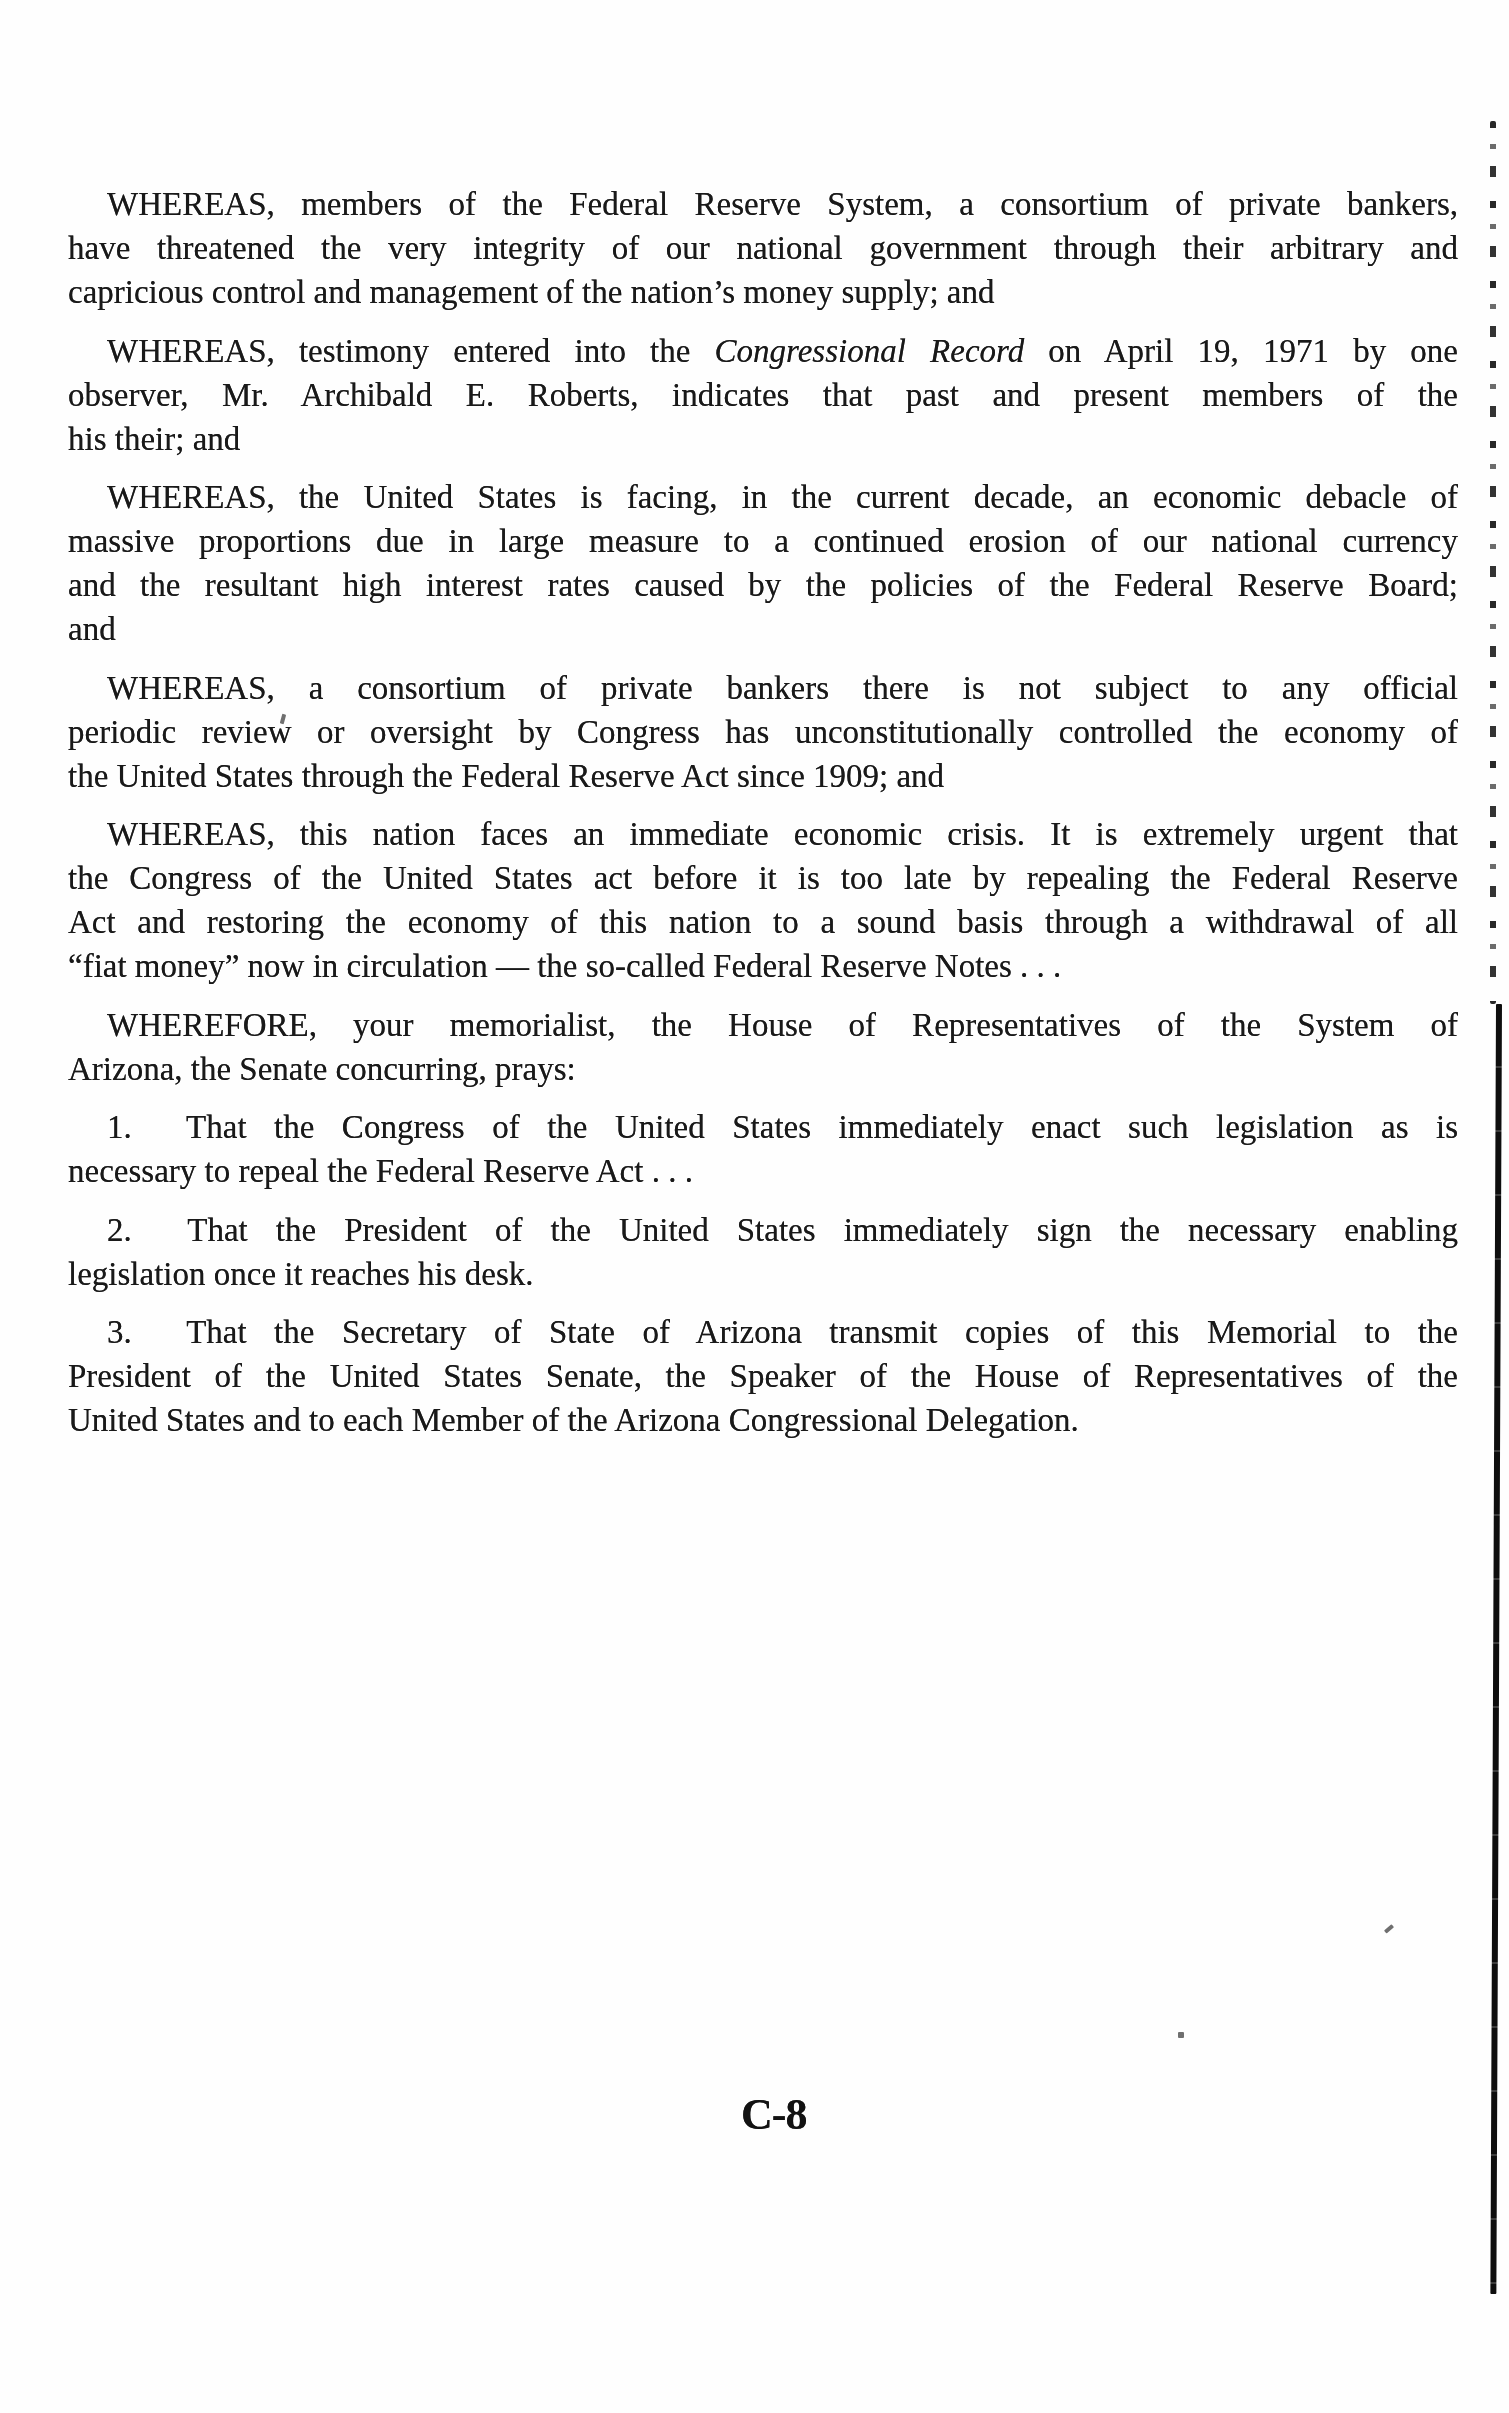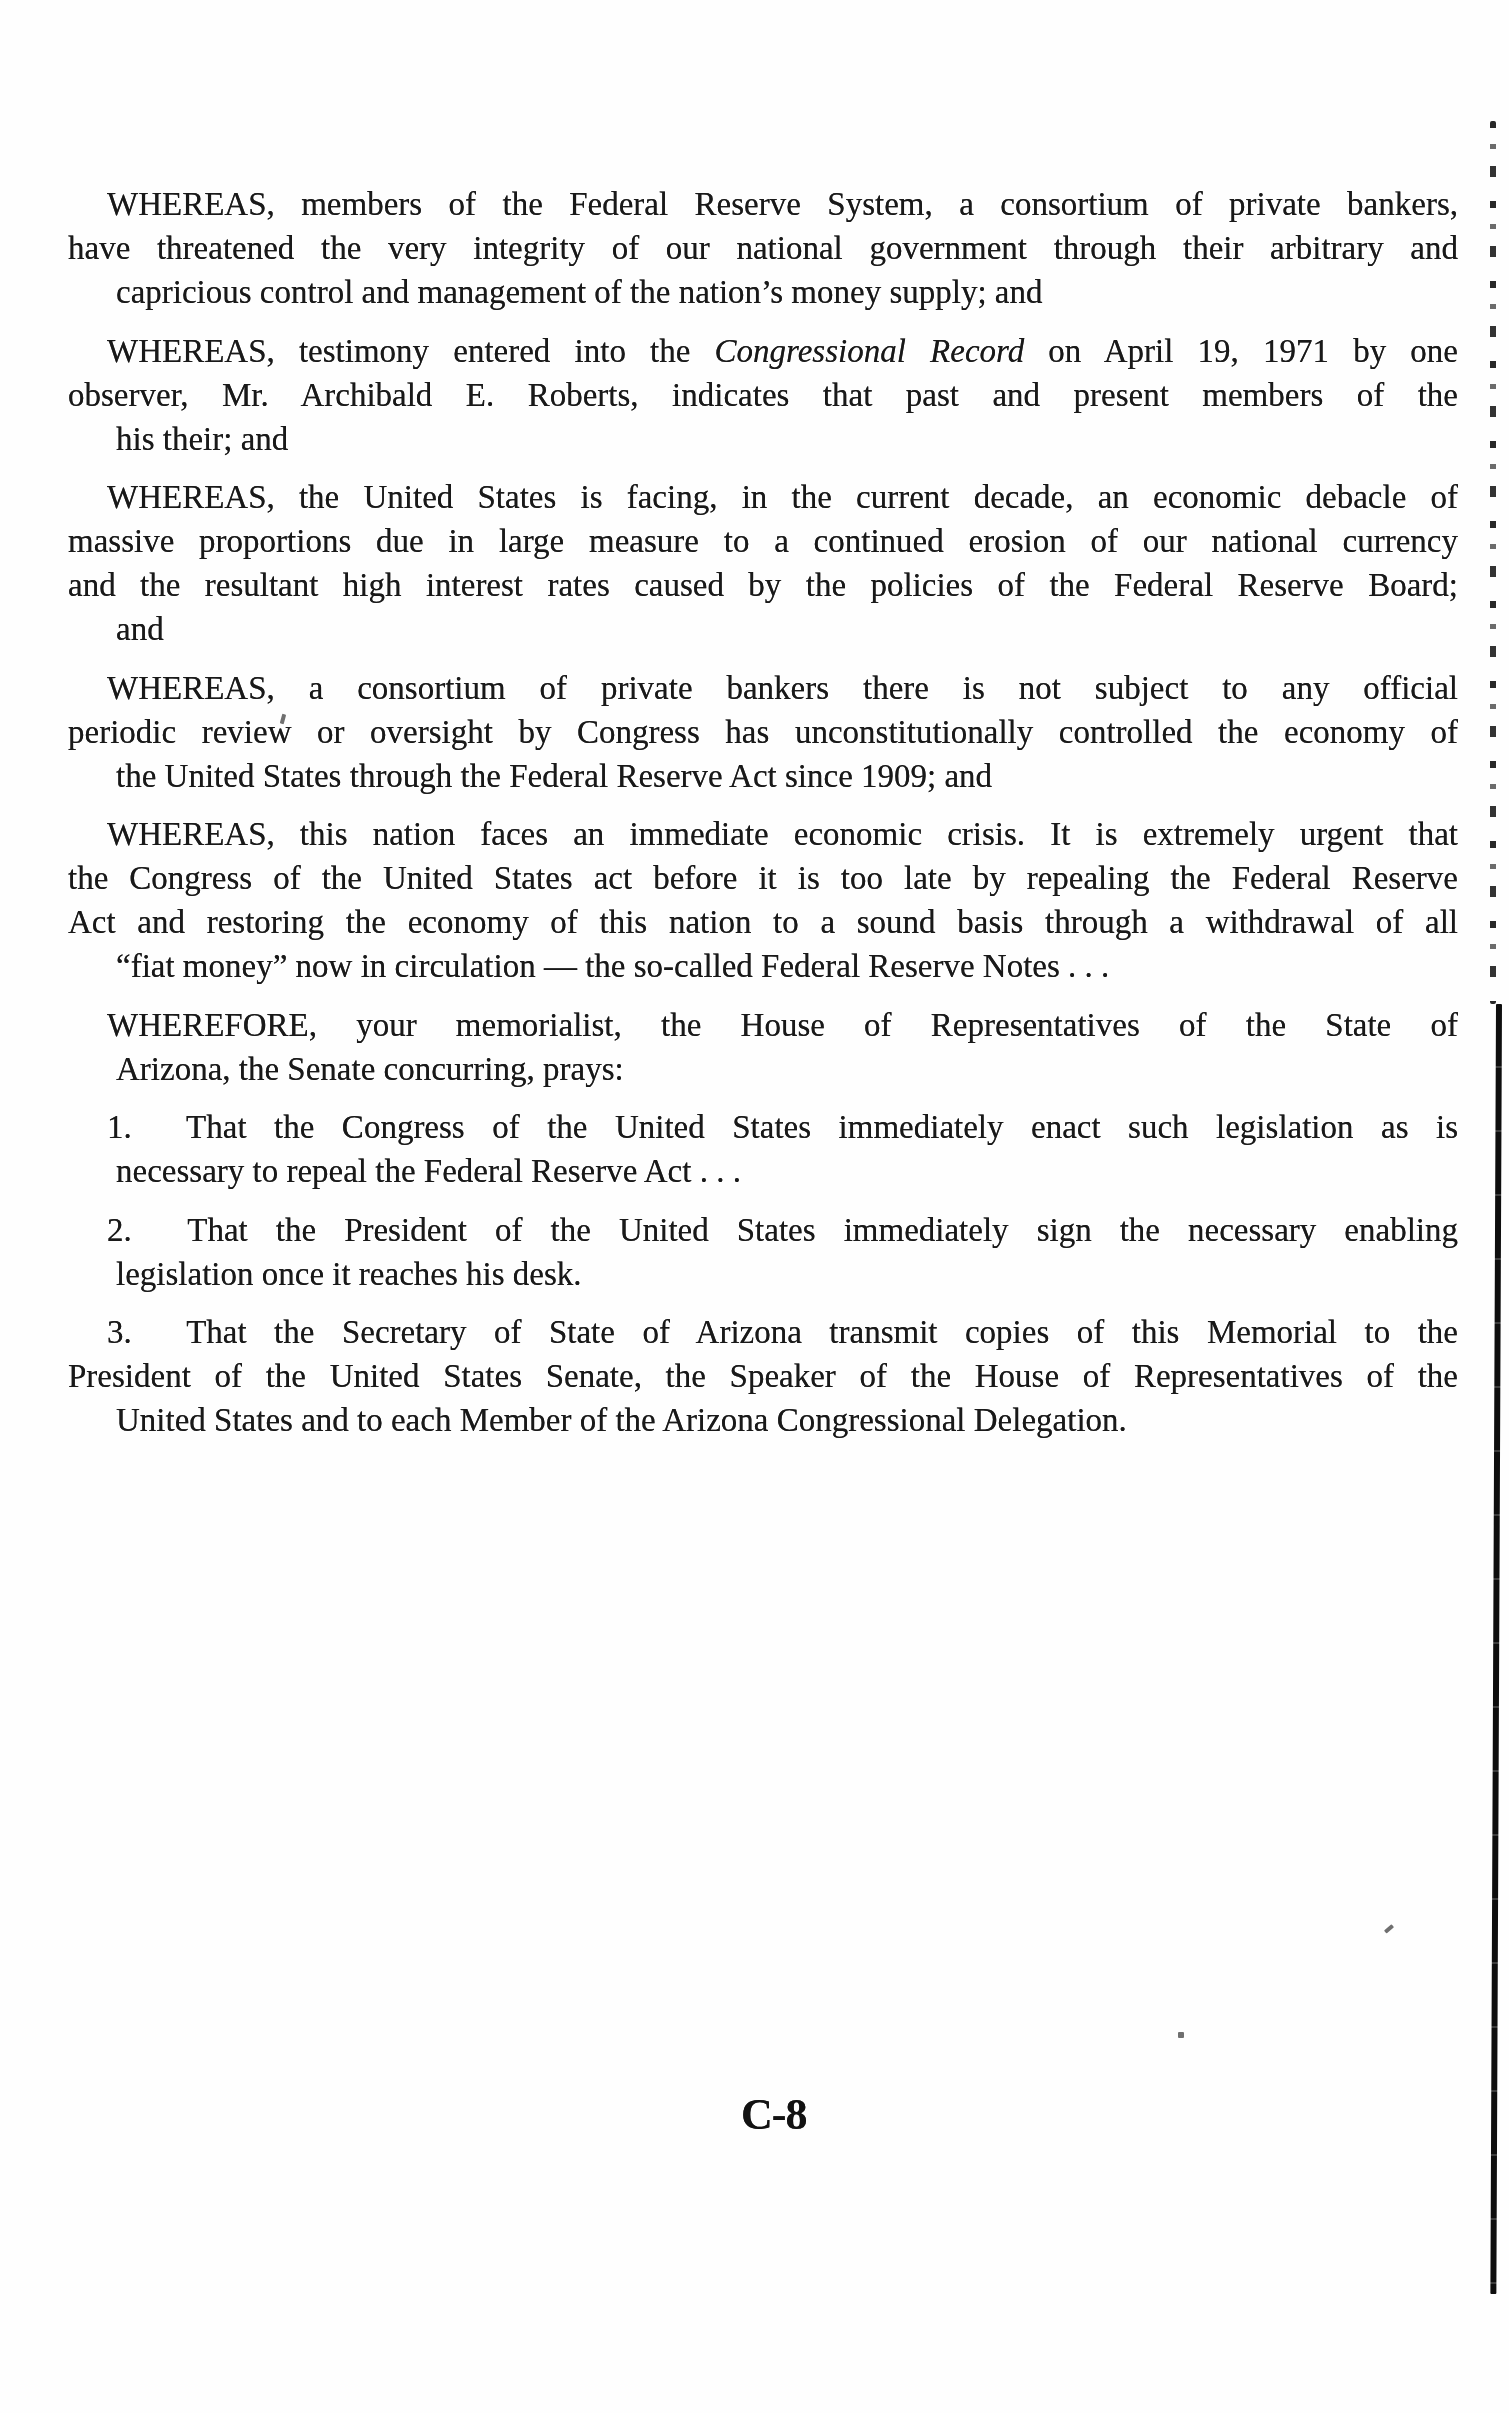--- a/index.html
+++ b/index.html
@@ -29,21 +29,20 @@
     margin: 0 0 14.5px 0;
   }
   .line {
     text-align: justify;
     text-align-last: justify;
     white-space: normal;
     font-family: Liberation Serif, serif;
   }
   .line.last {
     text-align-last: left;
-    margin-left: 48px;
   }
   .para .line:first-child {
     text-indent: 39px;
   }
   .page-number {
     position: absolute;
     top: 2089px;
     left: 0;
     width: 100%;
     text-align: center;
@@ -106,21 +105,21 @@
         <div class="line">periodic review or oversight by Congress has unconstitutionally controlled the economy of</div>
         <div class="line last">the United States through the Federal Reserve Act since 1909; and</div>
       </div>
       <div class="para">
         <div class="line">WHEREAS, this nation faces an immediate economic crisis. It is extremely urgent that</div>
         <div class="line">the Congress of the United States act before it is too late by repealing the Federal Reserve</div>
         <div class="line">Act and restoring the economy of this nation to a sound basis through a withdrawal of all</div>
         <div class="line last">“fiat money” now in circulation — the so-called Federal Reserve Notes . . .</div>
       </div>
       <div class="para">
-        <div class="line">WHEREFORE, your memorialist, the House of Representatives of the State of</div>
+        <div class="line">WHEREFORE, your memorialist, the House of Representatives of the System of</div>
         <div class="line last">Arizona, the Senate concurring, prays:</div>
       </div>
       <div class="para">
         <div class="line">1.&nbsp; That the Congress of the United States immediately enact such legislation as is</div>
         <div class="line last">necessary to repeal the Federal Reserve Act . . .</div>
       </div>
       <div class="para">
         <div class="line">2.&nbsp; That the President of the United States immediately sign the necessary enabling</div>
         <div class="line last">legislation once it reaches his desk.</div>
       </div>

